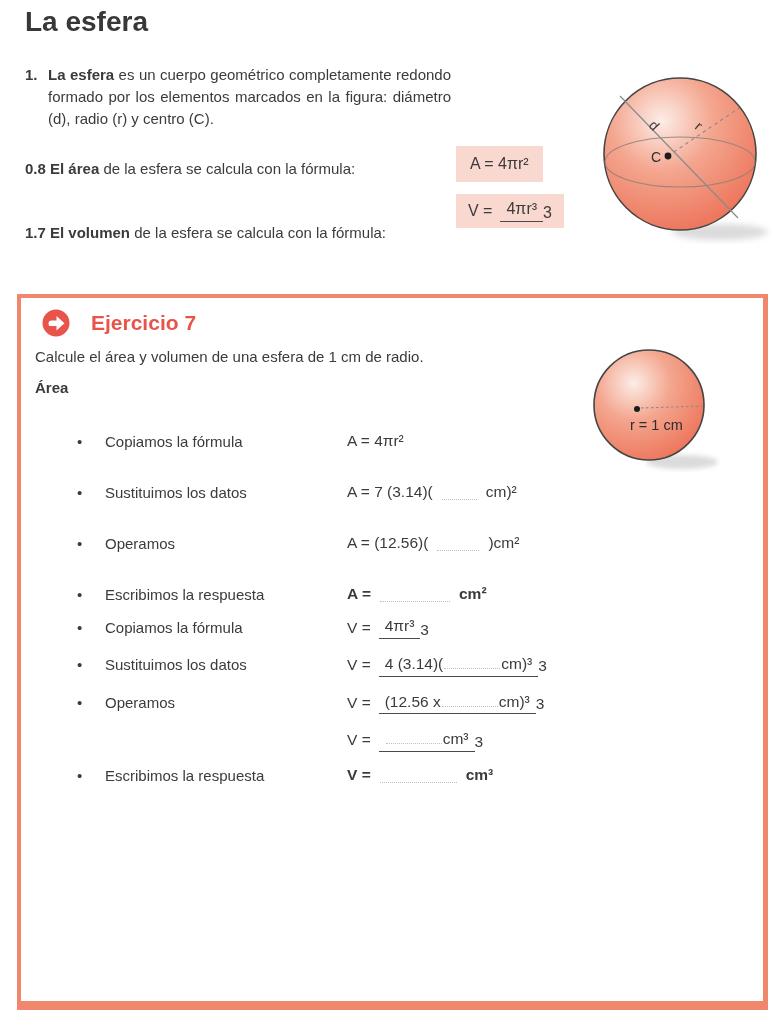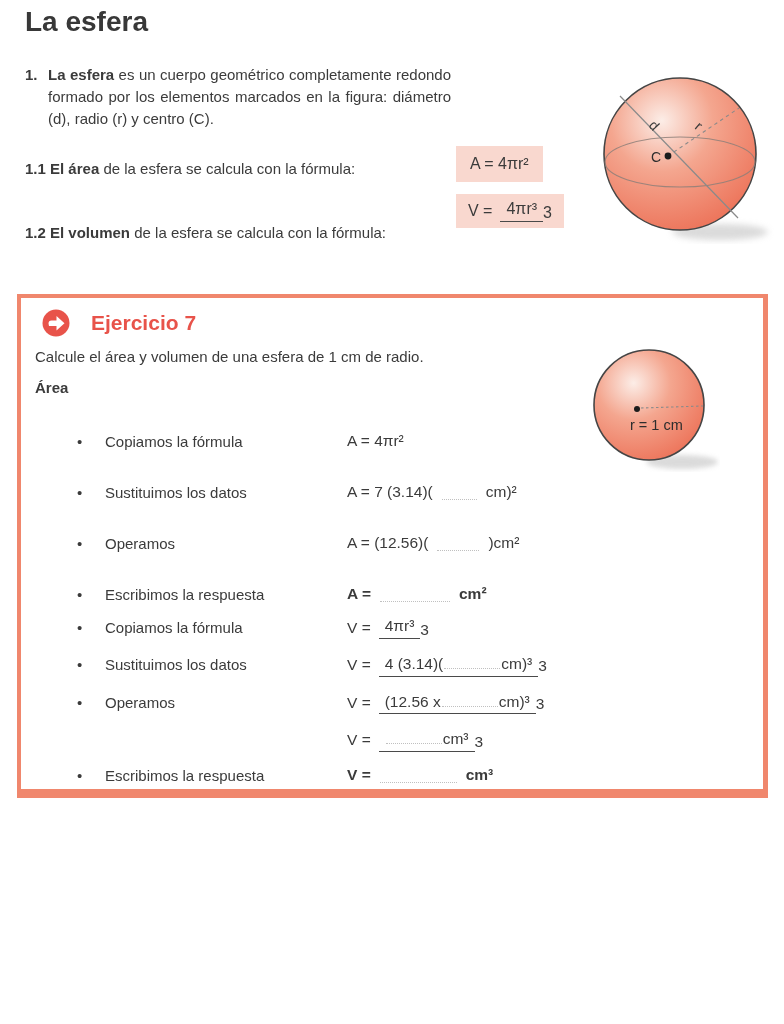--- a/index.html
+++ b/index.html
@@ -27,21 +27,21 @@
   }
   .fbox-area { top:146px; padding:9px 14px; }
   .fbox-vol  { top:194px; padding:6px 12px; display:flex; align-items:center; gap:8px; }
   .frac { display:inline-flex; flex-direction:row; align-items:center; }
   .frac .fnum { padding:0 6px 3px; border-bottom:1.6px solid #4a4a4a; line-height:1.15; display:flex; align-items:baseline; }
   .frac .fden { padding-top:3px; line-height:1.15; }
   .sphere-fig { position:absolute; }
   #sphere1 { left:598px; top:72px; }
   
   .exbox {
-    position:absolute; left:17px; top:294px; width:751px; height:504px;
+    position:absolute; left:17px; top:294px; width:751px; height:716px;
     border:4px solid #F0876D; border-bottom-width:9px; border-right-width:5px;
     box-sizing:border-box; background:#ffffff; padding:8px 16px 16px 14px;
   }
   .exhead { display:flex; align-items:center; gap:20px; height:34px; margin-left:6px; }
   .extitle { color:#E8534A; font-size:21px; font-weight:bold; }
   .instruction { margin-top:8px; font-size:15px; }
   .sec-heading { font-weight:bold; font-size:15px; height:20px; }
   .section-area .sec-heading { margin-top:14px; }
   .section-vol  .sec-heading { margin-top:26px; }
   .row { display:flex; align-items:center; }
@@ -64,28 +64,28 @@
 <div class="page">
 
   <h1 class="page-title">La esfera</h1>
 
   <div class="intro-para">
     <span class="pnum">1.</span>
     <p><b>La esfera</b><span> es un cuerpo geométrico completamente redondo formado por los elementos marcados en la figura: diámetro (d), radio (r) y centro (C).</span></p>
   </div>
 
   <div class="line line-area">
-    <b>1.1 El área</b><span> de la esfera se calcula con la fórmula:</span>
+    <b>0.8 El área</b><span> de la esfera se calcula con la fórmula:</span>
   </div>
   <div class="fbox fbox-area">
     <span>A = 4πr²</span>
   </div>
 
   <div class="line line-vol">
-    <b>1.2 El volumen</b><span> de la esfera se calcula con la fórmula:</span>
+    <b>1.7 El volumen</b><span> de la esfera se calcula con la fórmula:</span>
   </div>
   <div class="fbox fbox-vol">
     <span>V =</span>
     <span class="frac">
       <span class="fnum">4πr³</span>
       <span class="fden">3</span>
     </span>
   </div>
 
   <svg id="sphere1" class="sphere-fig" width="180" height="172" viewBox="0 0 180 172">

